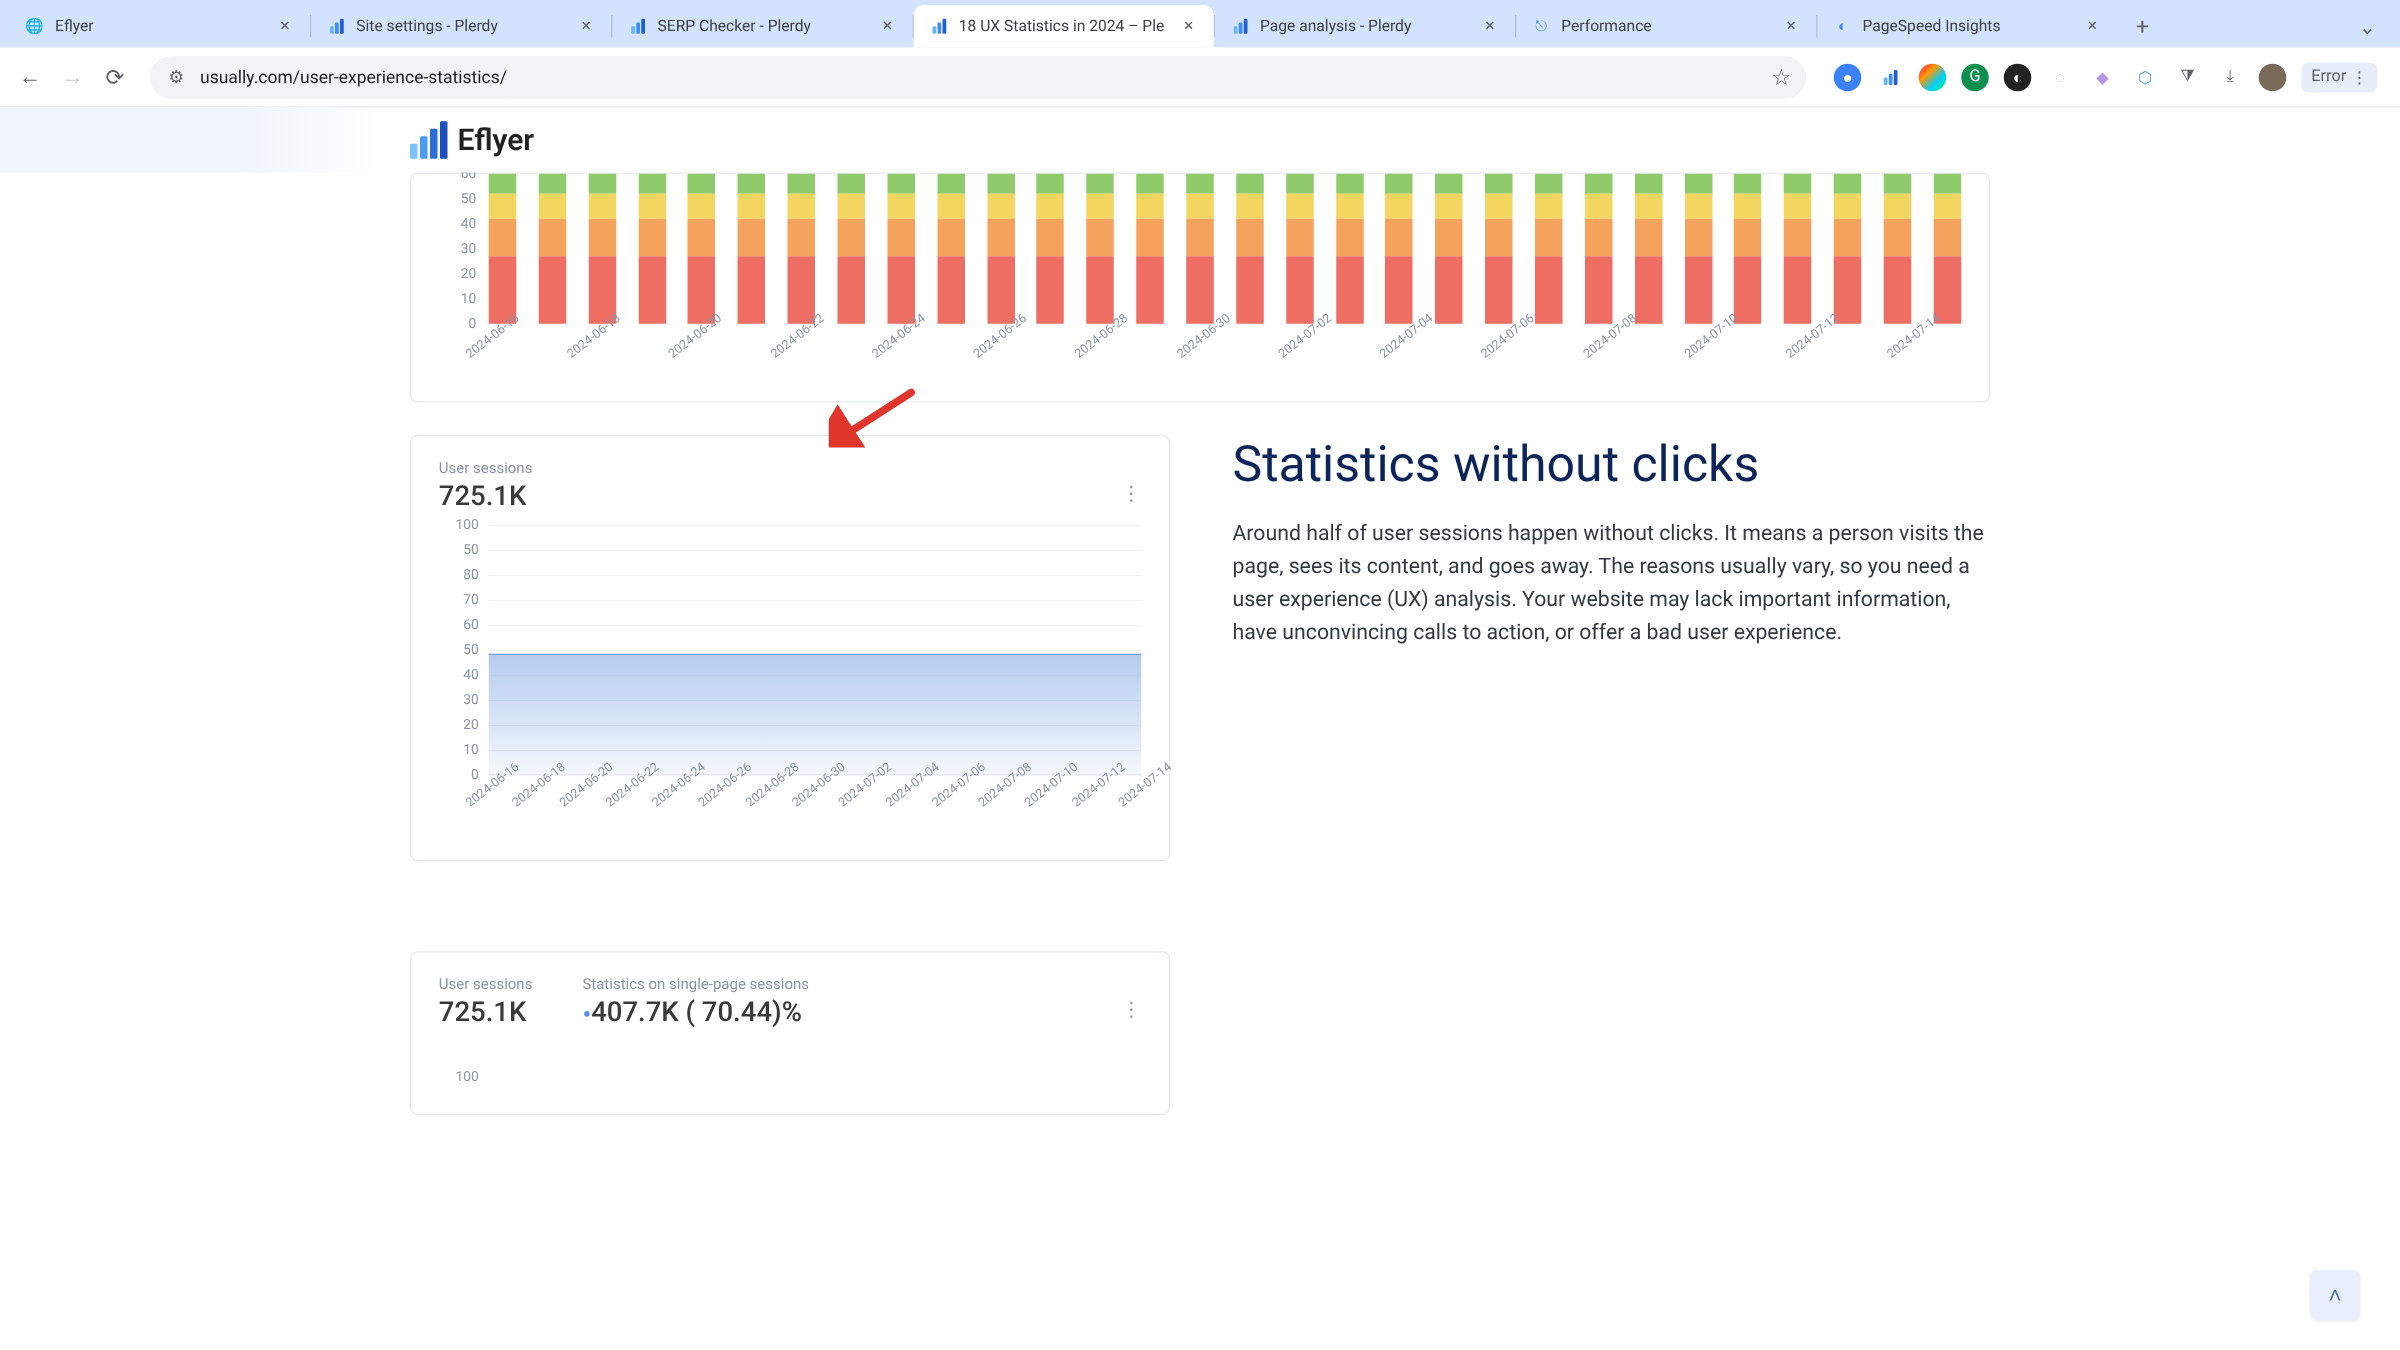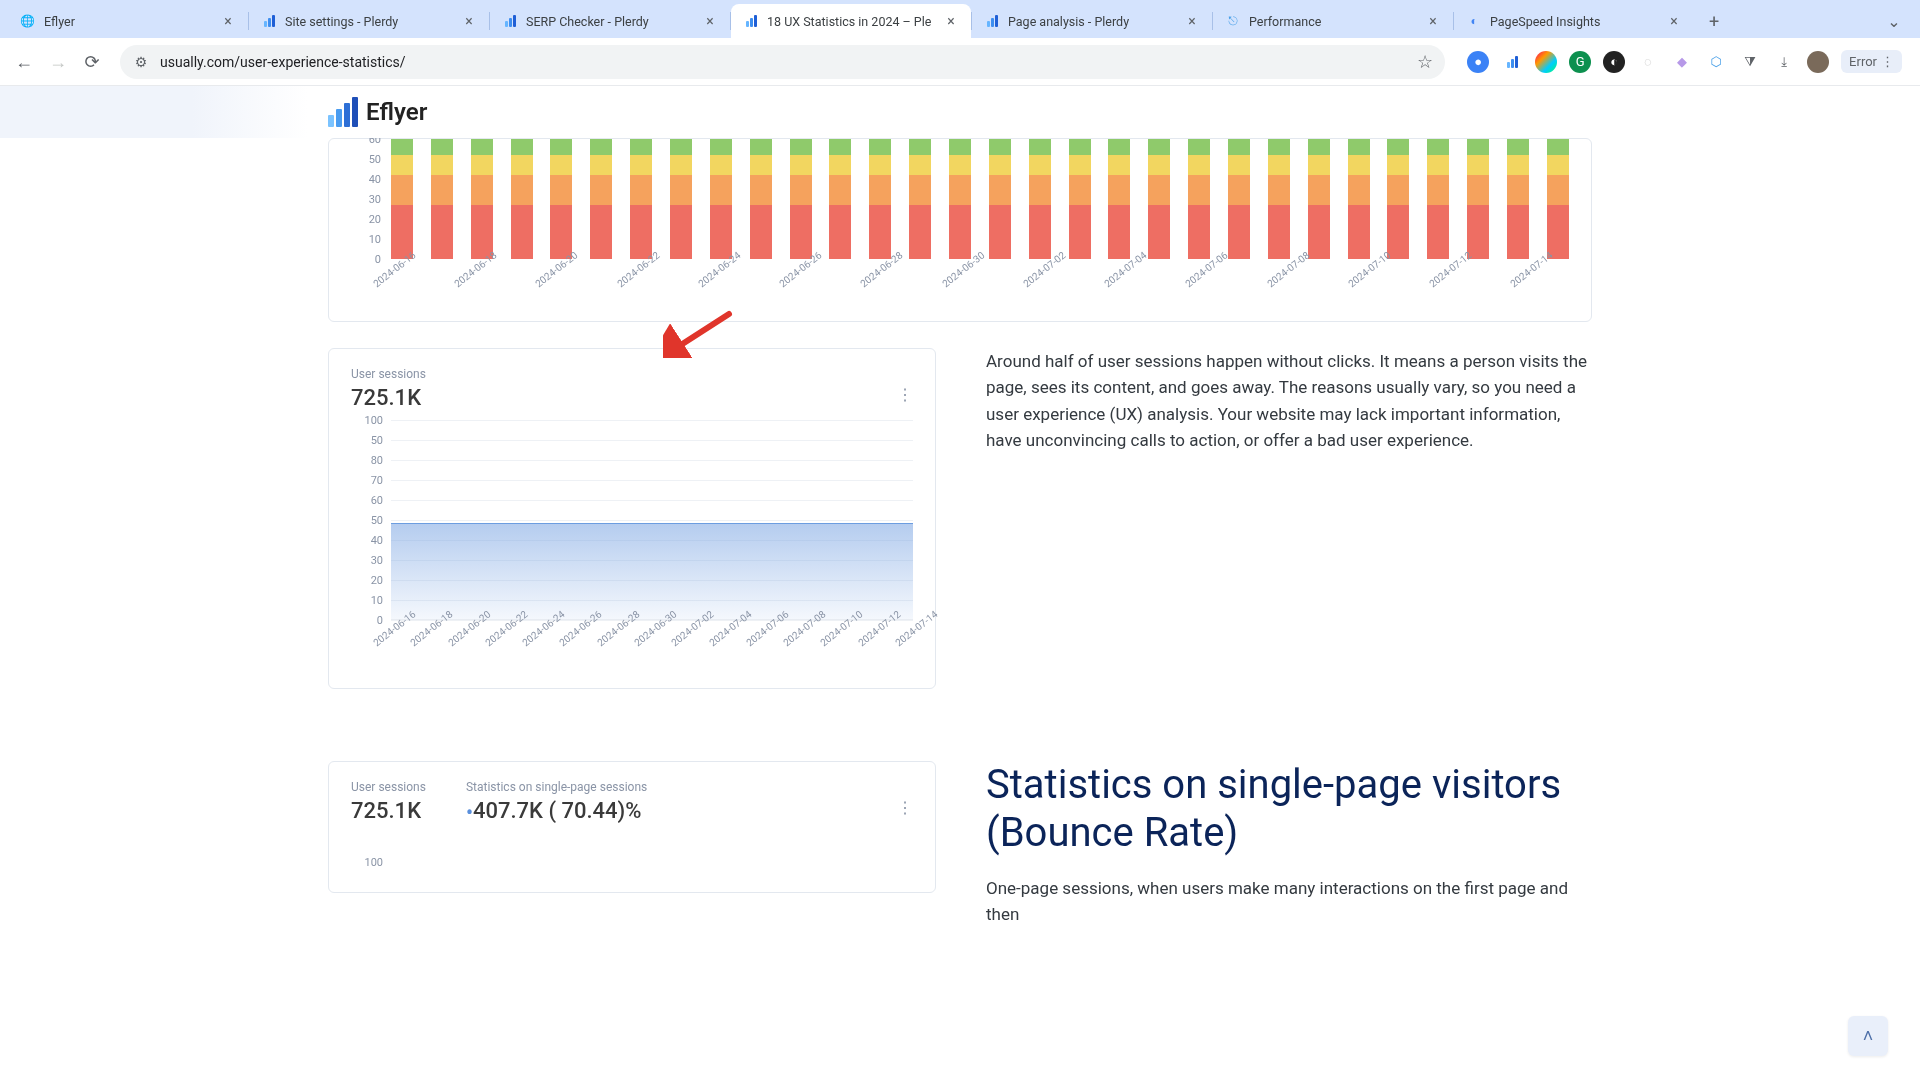--- a/index.html
+++ b/index.html
@@ -480,20 +480,21 @@
               <div class="x-tick" style="left: 64.2857%;">2024-07-04</div>
               <div class="x-tick" style="left: 71.4286%;">2024-07-06</div>
               <div class="x-tick" style="left: 78.5714%;">2024-07-08</div>
               <div class="x-tick" style="left: 85.7143%;">2024-07-10</div>
               <div class="x-tick" style="left: 92.8571%;">2024-07-12</div>
               <div class="x-tick" style="left: 100%;">2024-07-14</div>
             </div>
         </div>
       </div>
       <div class="text-col">
+        <h2>Statistics without clicks</h2>
         <p>Around half of user sessions happen without clicks. It means a person visits the page, sees its content, and goes away. The reasons usually vary, so you need a user experience (UX) analysis. Your website may lack important information, have unconvincing calls to action, or offer a bad user experience.</p>
       </div>
     </div>
 
     <div class="two-col" style="margin-top:72px;">
       <div class="card">
         <div class="metric-row">
           <div class="metric-block">
             <div class="label">User sessions</div>
             <div class="value">725.1K</div>
@@ -503,21 +504,17 @@
             <div class="value"><span class="bullet-blue">•</span><span>407.7K ( 70.44)%</span></div>
           </div>
           <div class="menu-dots">⋮</div>
         </div>
         <div class="line-chart" style="height:40px;">
           <div class="y-axis" id="lc2-y" style="height:40px;">
               <div class="y-tick" style="top: 28px;">100</div>
             </div>
         </div>
       </div>
-      <div class="text-col">
-        <h2>Statistics on single-page visitors (Bounce Rate)</h2>
-        <p>One-page sessions, when users make many interactions on the first page and then</p>
-      </div>
     </div>
   </div>
 </div>
 
 <div class="scroll-top">˄</div>
 
 </body></html>

